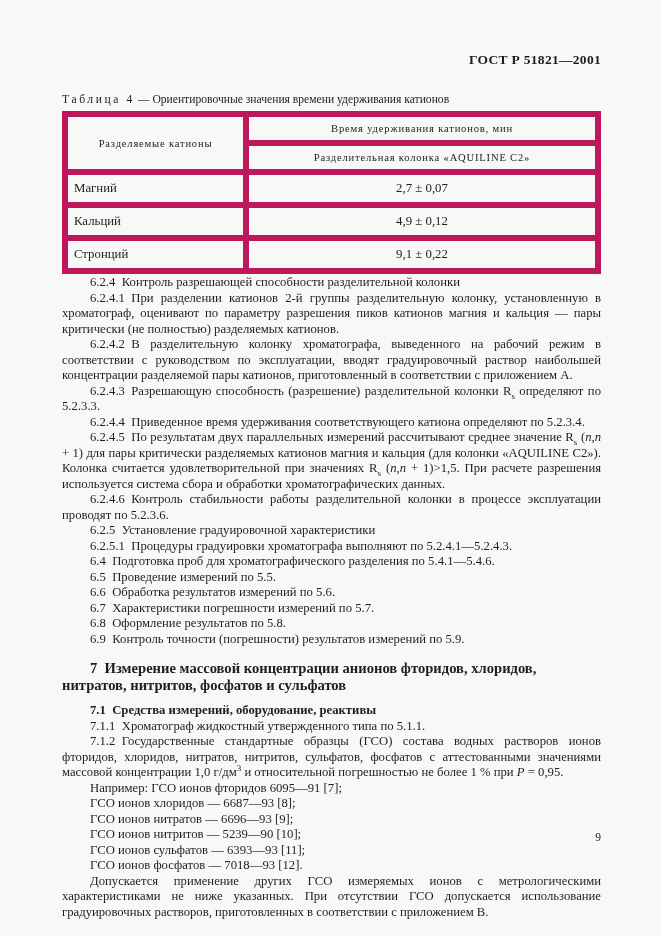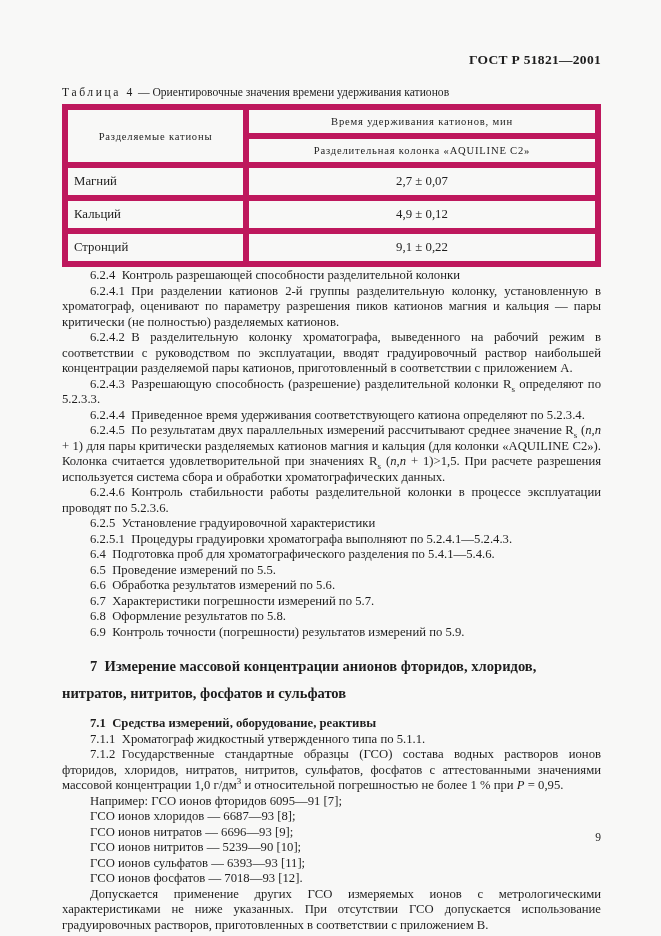--- a/index.html
+++ b/index.html
@@ -19,21 +19,21 @@
     padding:0 60px 0 62px;
   }
   .doc-header{
     margin-top:52px;
     text-align:right;
     font-weight:bold;
     font-size:13.5px;
     letter-spacing:.3px;
   }
   .table-caption{
-    margin-top:18px;
+    margin-top:25px;
     font-size:11.6px;
   }
   .table-caption .spaced{letter-spacing:2.6px;}
   table.ret-table{
     width:539px;
     margin-top:5px;
     border-collapse:collapse;
     table-layout:fixed;
   }
   table.ret-table col.c1{width:181px;}
@@ -67,21 +67,21 @@
     margin-top:1px;
     width:539px;
     font-size:12.7px;
     line-height:15.5px;
     text-align:justify;
   }
   .body-text p{margin:0;text-indent:28px;}
   .body-text p.h2{
     font-weight:bold;
     font-size:14.6px;
-    line-height:27px;
+    line-height:17px;
     margin:13px 0 9px 0;
     text-align:left;
   }
   .body-text p.bold{font-weight:bold;}
   .body-text sub{font-size:9px;line-height:0;}
   .body-text sup{font-size:9px;line-height:0;}
   .page-number{
     position:absolute;
     top:831px;
     right:60px;

